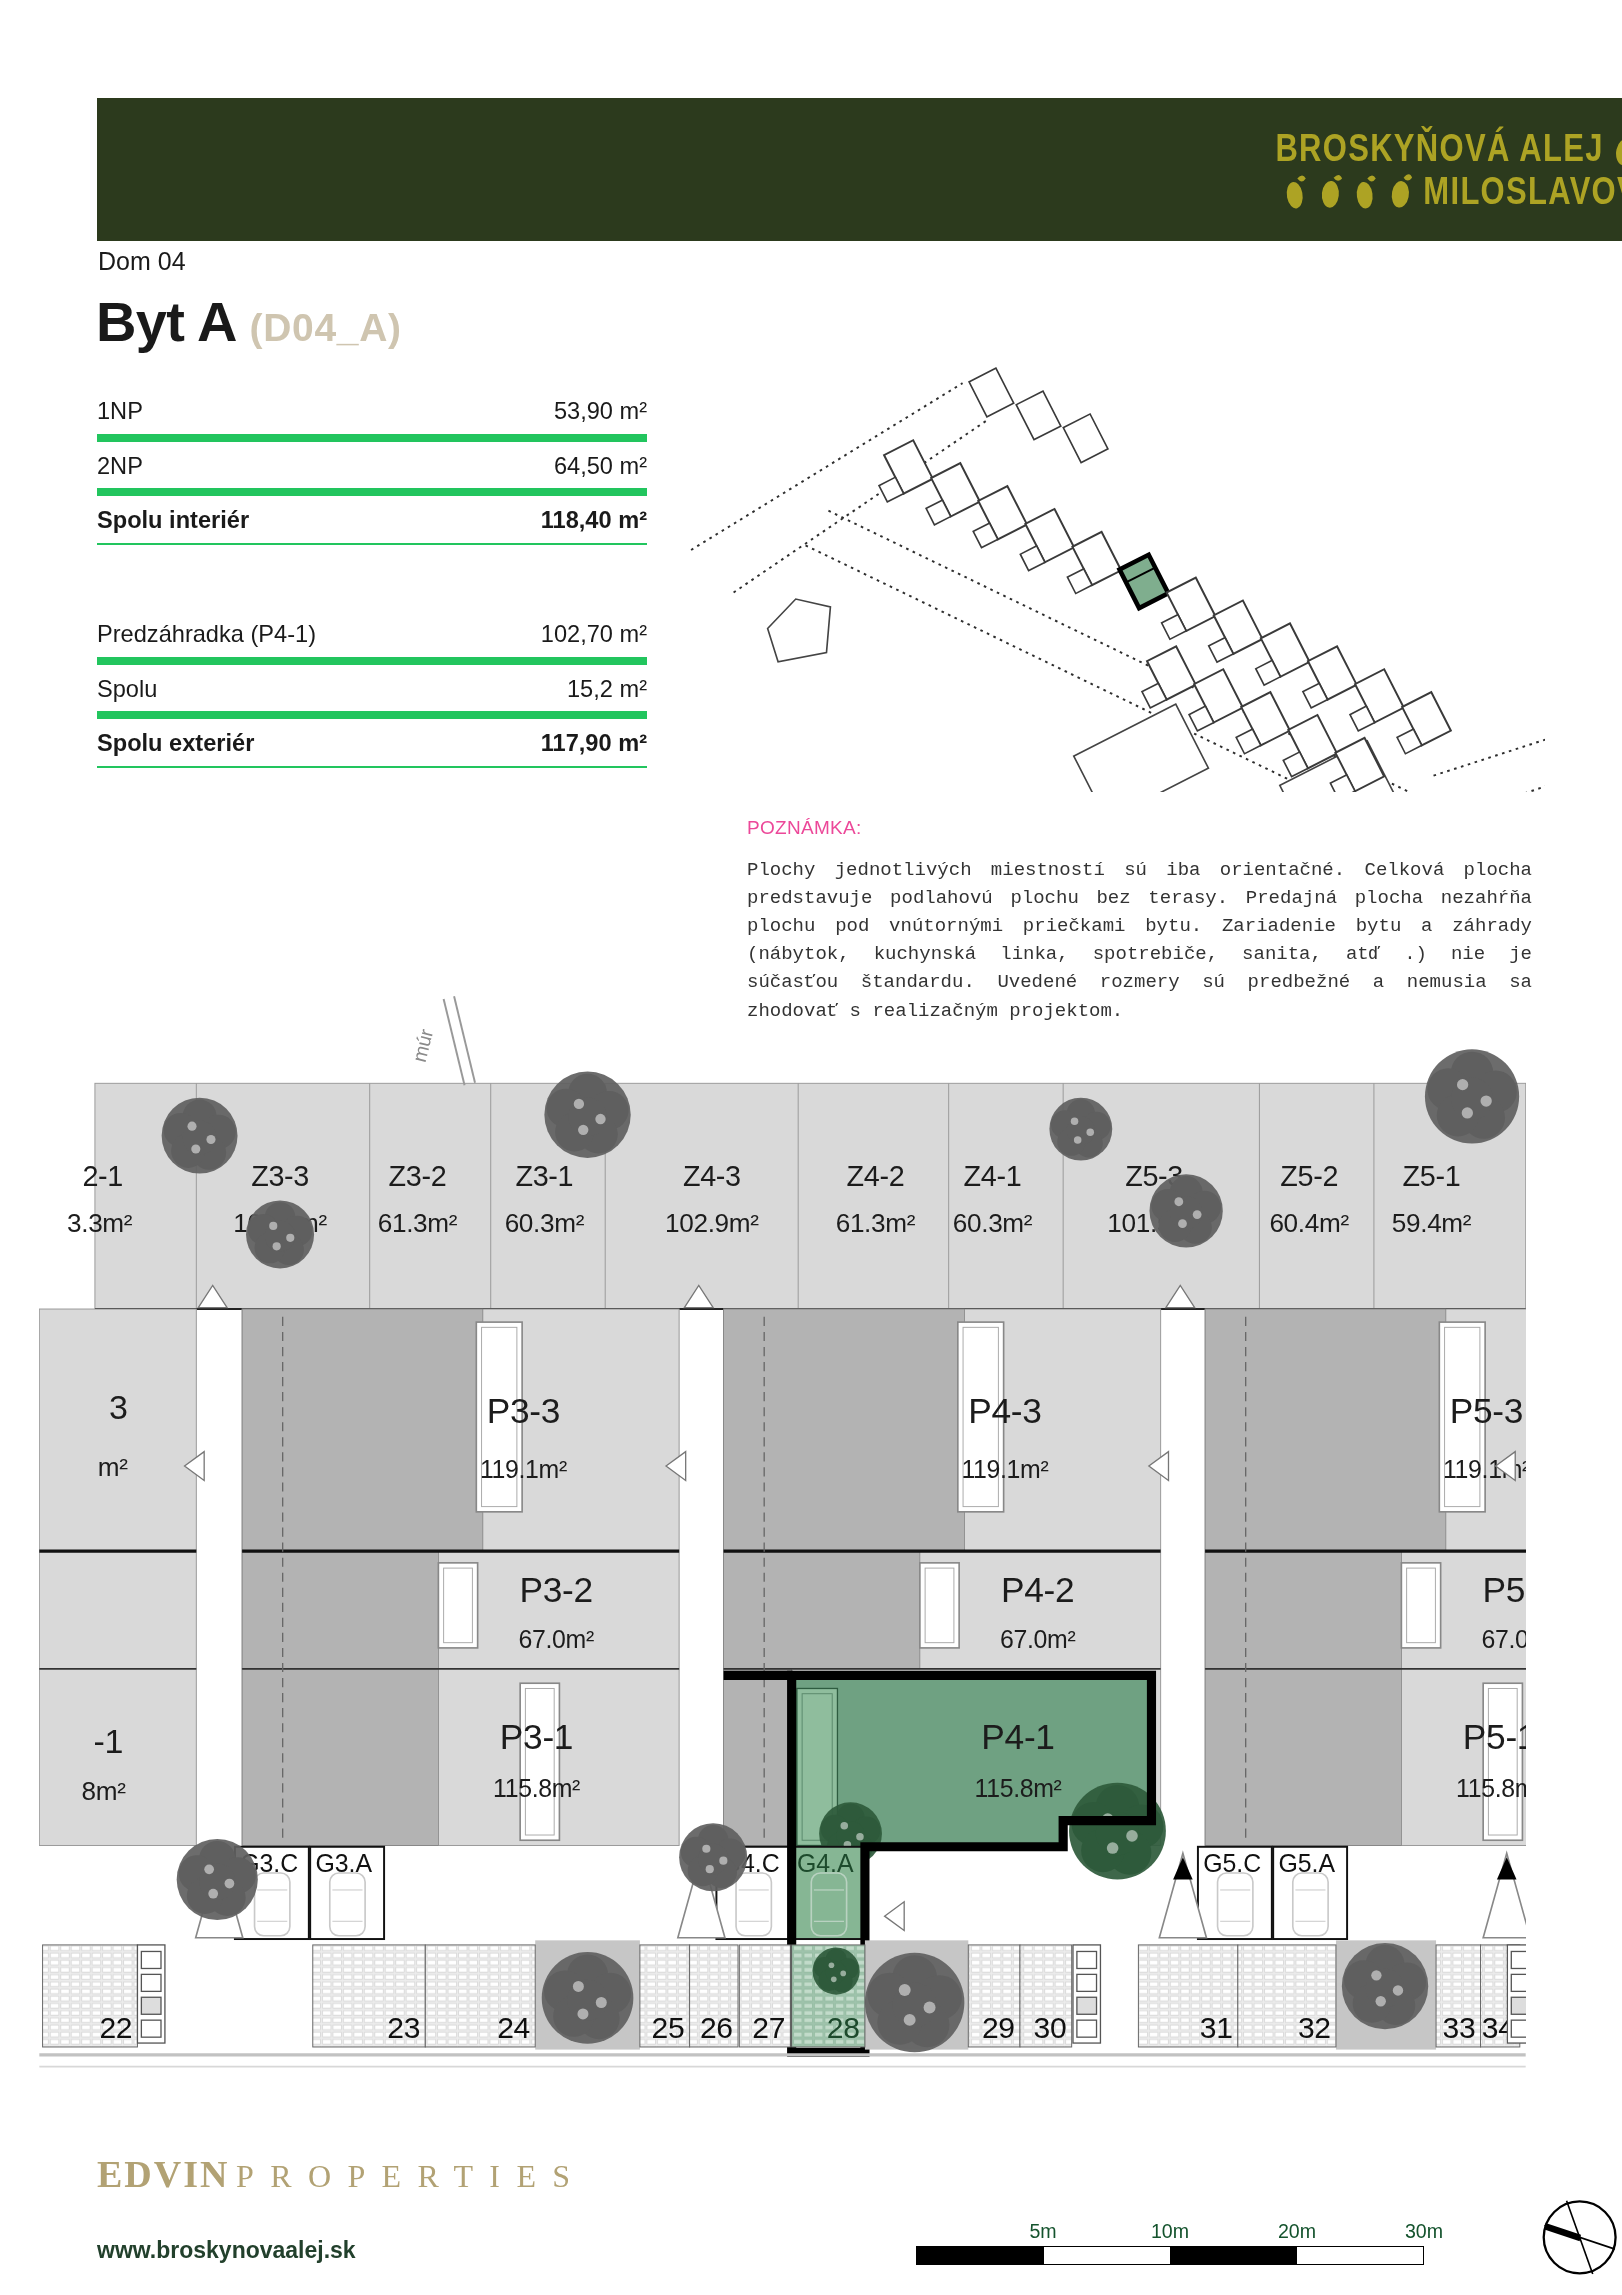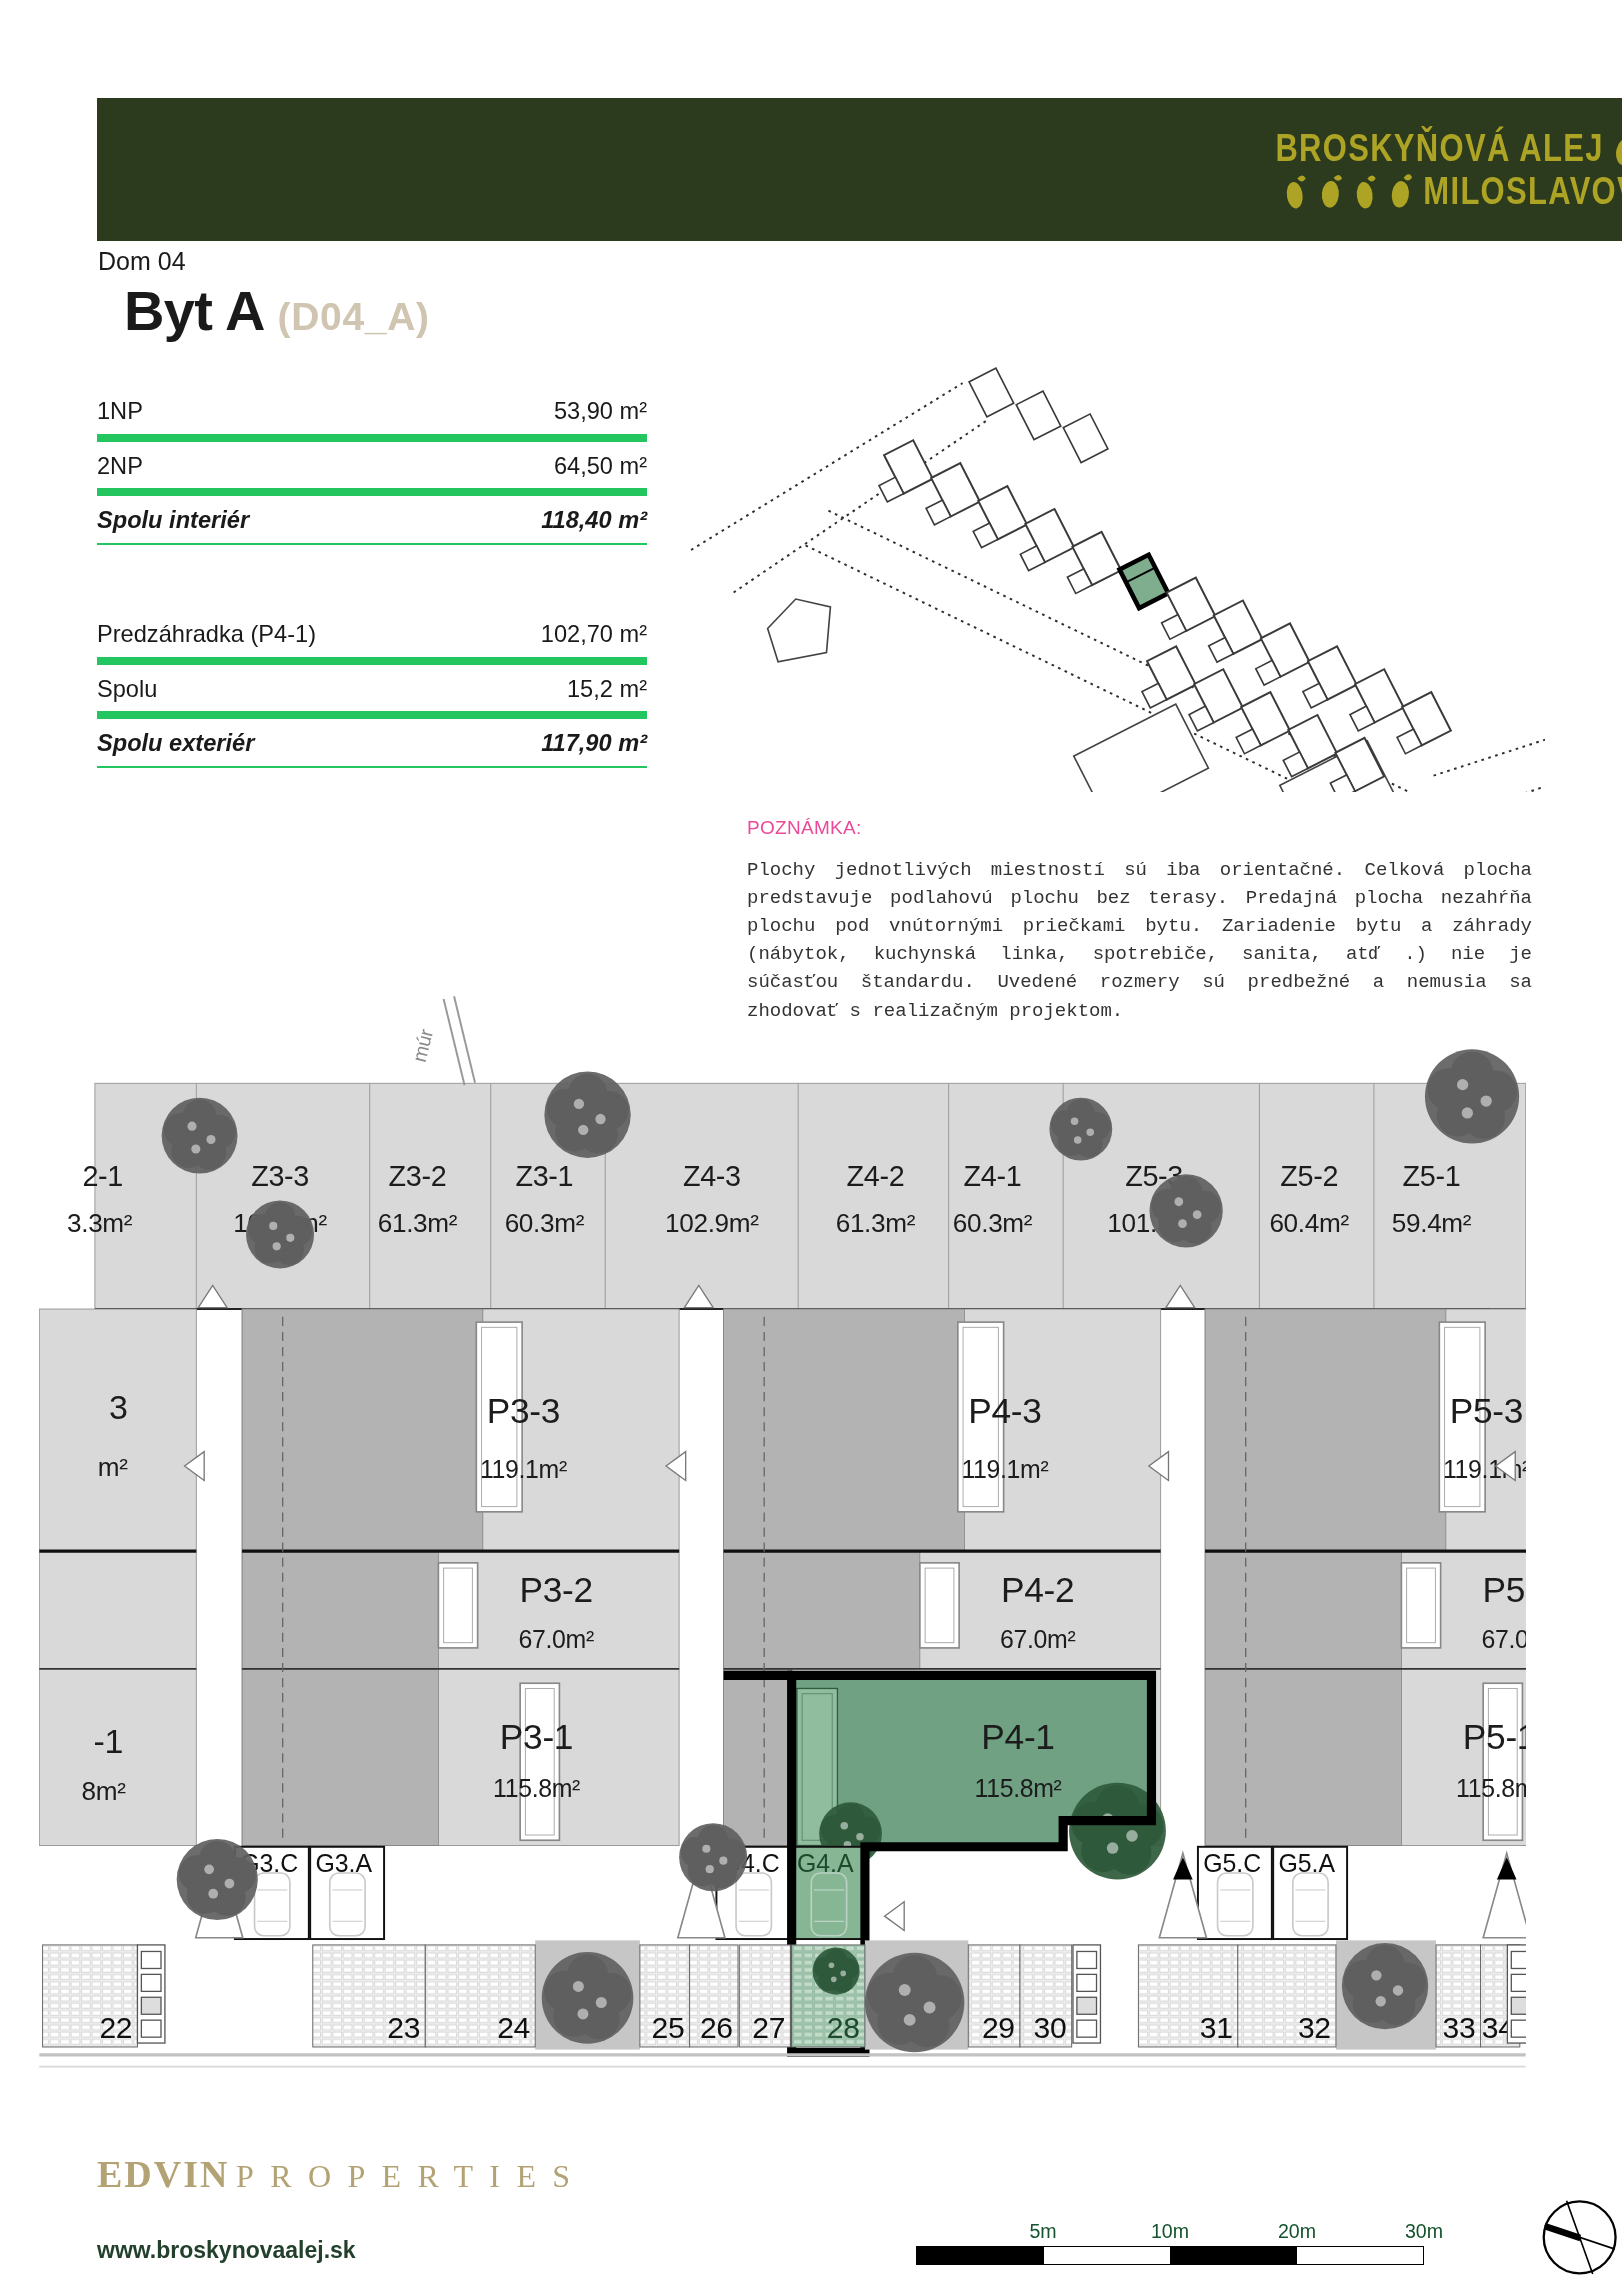--- a/index.html
+++ b/index.html
@@ -7,28 +7,28 @@
         font-family:"Liberation Sans",sans-serif;color:#1a1a1a;}
   
   #hdr{position:absolute;left:97px;top:98px;width:1573px;height:143px;background:#2c3a1d;
        display:flex;flex-direction:column;align-items:flex-end;justify-content:center;
        padding-right:31px;box-sizing:border-box;gap:6.5px;}
   .logoline{display:flex;align-items:center;gap:9.2px;color:#ada324;font-size:31px;font-weight:600;
             letter-spacing:1.3px;transform:scaleY(1.28);transform-origin:right center;white-space:nowrap;}
   .fruit{width:26px;height:30px;flex:0 0 auto;}
   
   #eyebrow{position:absolute;left:98px;top:247px;font-size:25px;}
-  #bigtitle{position:absolute;left:96px;top:278px;font-size:56px;font-weight:bold;letter-spacing:-0.7px;margin-left:28px;}
+  #bigtitle{position:absolute;left:96px;top:289px;font-size:56px;font-weight:bold;letter-spacing:-0.7px;}
   #bigtitle .code{font-size:39px;font-weight:600;color:#cfc5b0;letter-spacing:0.7px;}
   
   .tbl{position:absolute;left:97px;width:550px;}
   #tbl1{top:387px;} #tbl2{top:610px;}
   .trow{display:flex;justify-content:space-between;align-items:baseline;
         padding:11px 0 8.5px 0;border-bottom:8px solid #22c55e;font-size:23.6px;}
-  .trow.bold{font-weight:bold;border-bottom-width:2.6px;font-style:italic;}
+  .trow.bold{font-weight:bold;border-bottom-width:2.6px;}
   
   #notehead{position:absolute;left:747px;top:817px;font-size:19px;color:#ec4899;letter-spacing:0.3px;}
   #notebody{position:absolute;left:747px;top:856px;width:785px;font-size:19px;line-height:1.48;
             color:#333;text-align:justify;font-family:Liberation Mono, monospace;}
   
   #brand{position:absolute;left:97px;top:2152px;color:#b2a274;white-space:nowrap;}
   #brand .b1{font-family:"Liberation Serif",serif;font-weight:bold;font-size:38px;letter-spacing:2px;}
   #brand .b2{font-family:"Liberation Serif",serif;font-size:32px;letter-spacing:16.4px;margin-left:6.5px;}
   #contact{position:absolute;left:97px;top:2204px;font-size:21.6px;color:#c3bcab;font-weight:600;}
   #website{position:absolute;left:97px;top:2237px;font-size:23px;font-weight:bold;color:#22402c;}

